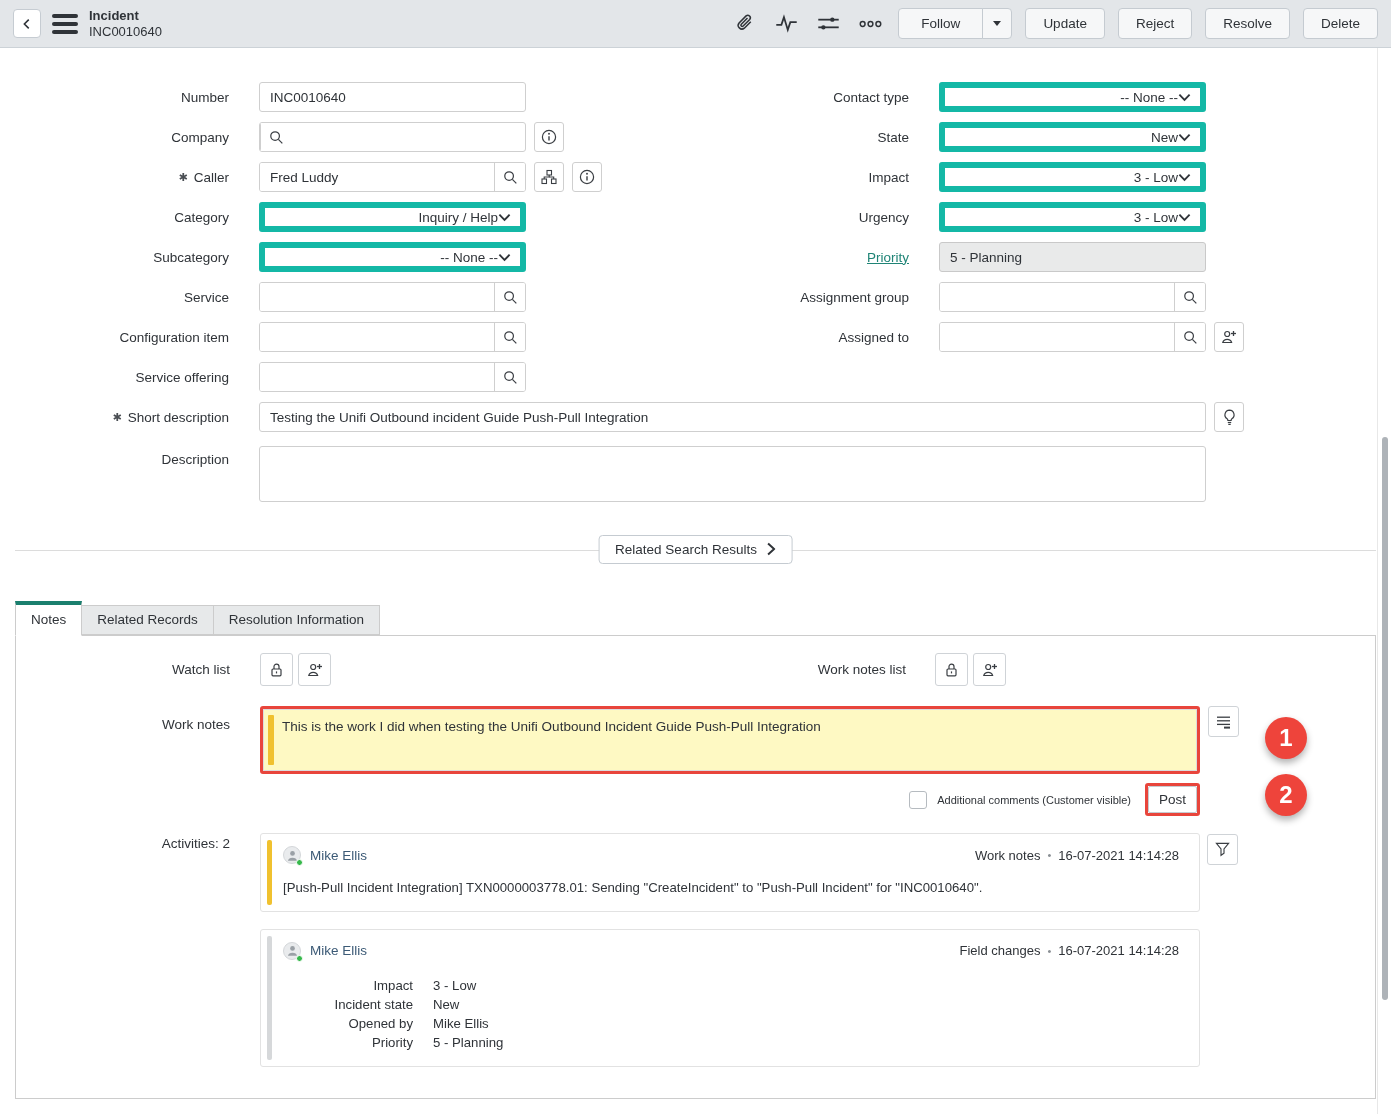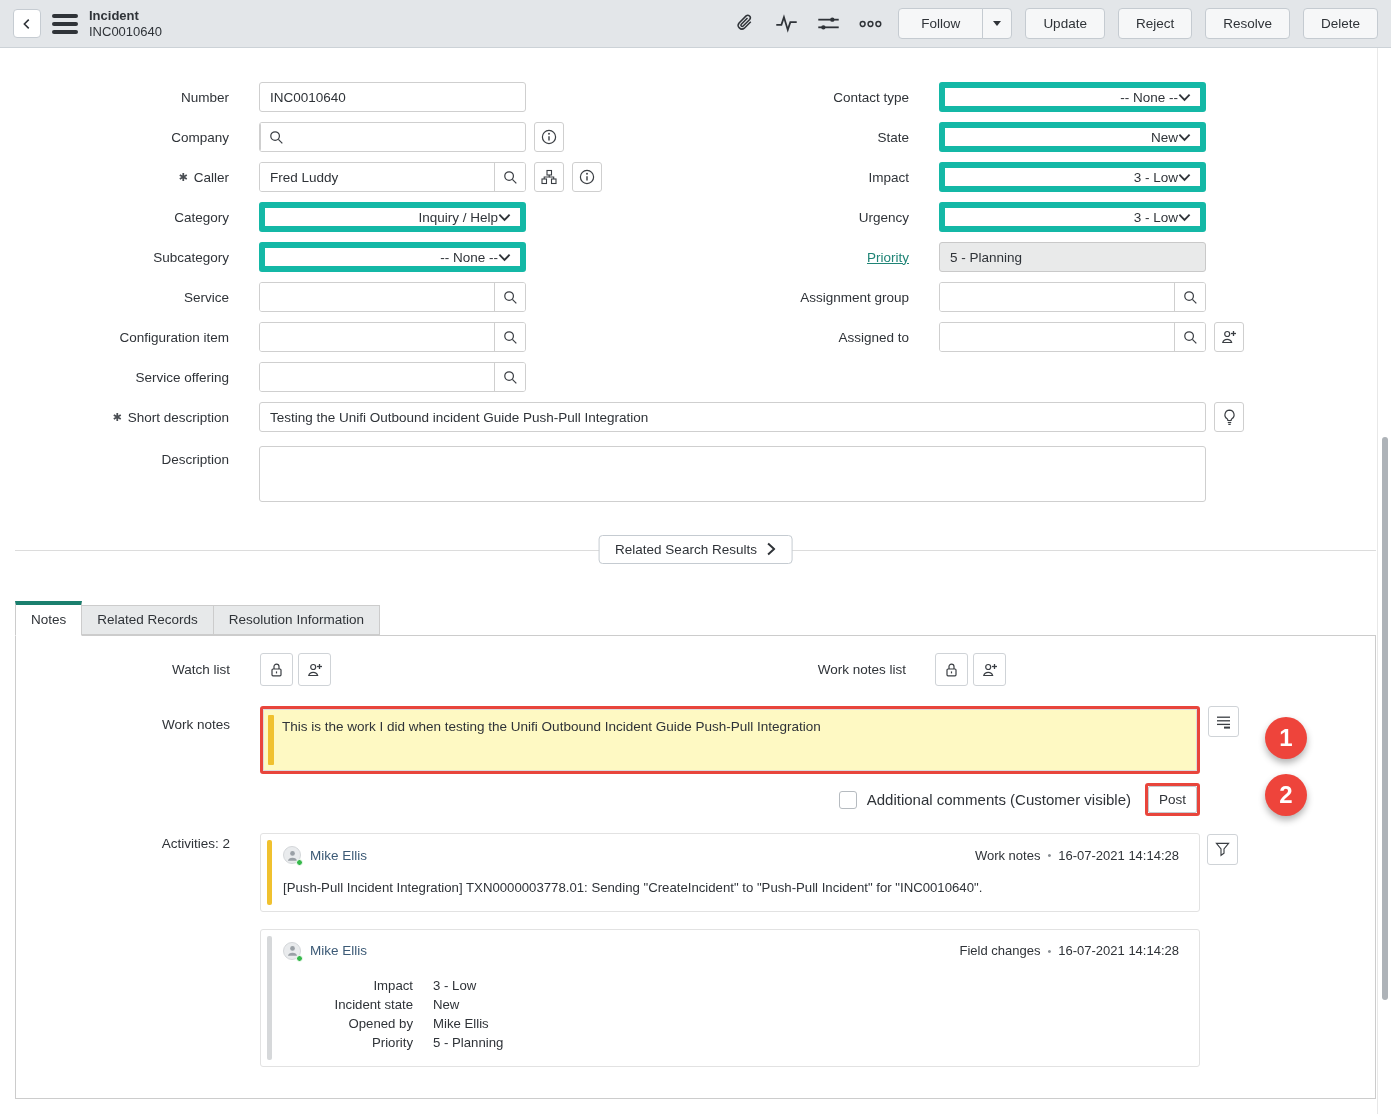--- a/index.html
+++ b/index.html
@@ -65,21 +65,21 @@
   .wn-row { margin-top:20px; align-items:flex-start; }
   .wn-row .plabel { padding-top:11px; }
   .red-outline { width:940px; height:68px; border:3px solid #e8453c; border-radius:3px; background:#fef9c3; }
   .wn-area { position:relative; width:100%; height:100%; border:1px solid #dcdcdc; }
   .wn-stripe { position:absolute; left:4px; top:5px; bottom:5px; width:6px; background:#f0c12f; border-radius:1px; }
   .wn-text { position:absolute; left:18px; top:8px; right:8px; font-size:13.5px; line-height:1.3; outline:none; }
   .mini-btn { width:31px; height:31px; border:1px solid #cfd3d7; border-radius:3px; background:#fff; margin-left:8px; display:flex; align-items:center; justify-content:center; color:#3a3e43; cursor:pointer; flex:none; }
 
   .comments-row { width:1184px; margin-top:9px; display:flex; justify-content:flex-end; align-items:center; }
   .checkbox { width:18px; height:18px; border:1px solid #b6bbc0; border-radius:3px; background:#fff; cursor:pointer; flex:none; }
-  .cmt-label { font-size:15px; margin:0 14px 0 10px; }
+  .cmt-label { font-size:11px; margin:0 14px 0 10px; }
   .post-outline { border:3px solid #e8453c; border-radius:3px; }
   .post-btn { background:#fff; border:1px solid #c5cbd1; border-radius:2px; font-size:13.5px; font-family:inherit; padding:5px 10px; cursor:pointer; color:#2f3338; }
 
   .act-row { margin-top:17px; align-items:flex-start; }
   .act-row .plabel { padding-top:3px; }
   .cards { width:940px; display:flex; flex-direction:column; gap:17px; }
   .card { border:1px solid #e2e2e2; border-radius:3px; position:relative; padding:12px 20px 14px 22px; background:#fff; }
   .card .stripe { position:absolute; left:6px; top:6px; bottom:6px; width:5px; border-radius:2px; }
   .stripe.yellow { background:#f0c12f; }
   .stripe.gray { background:#d6d8da; }

